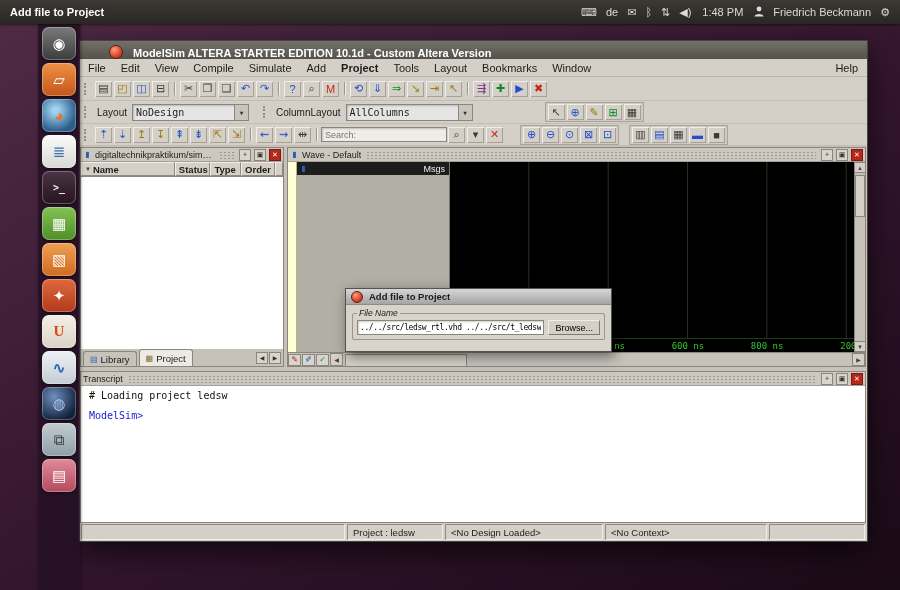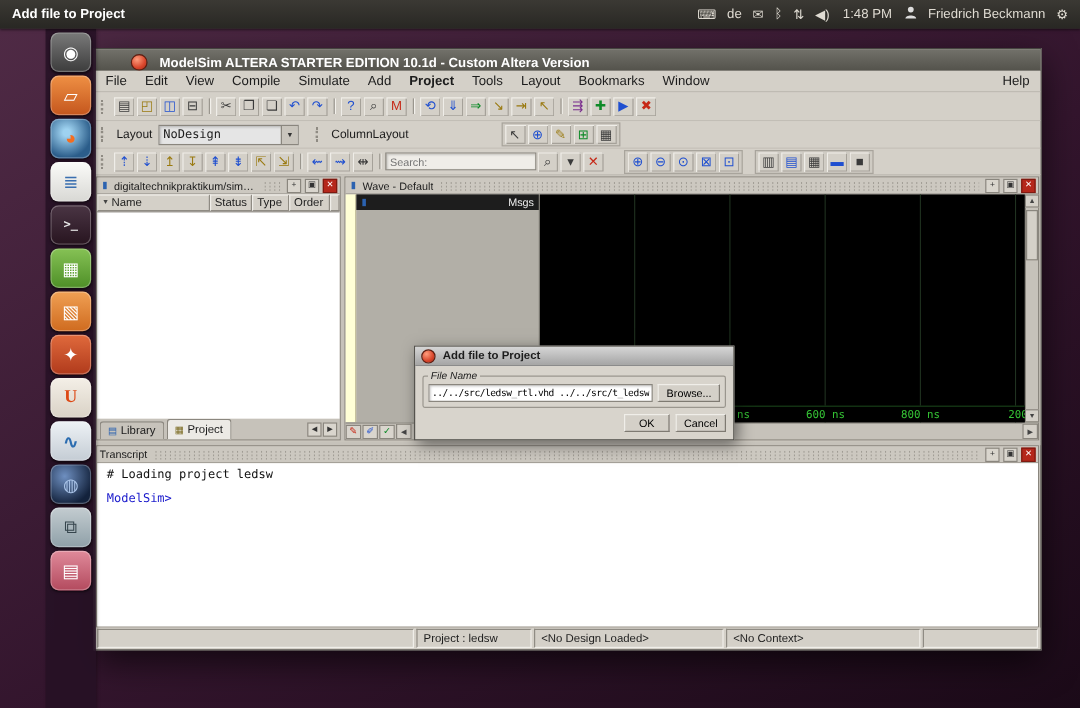--- a/index.html
+++ b/index.html
@@ -78,21 +78,21 @@
     padding:0 2px;gap:3px;border-bottom:1px solid #a5a199;white-space:nowrap;overflow:hidden;}
   .panel-h .ptitle{overflow:hidden;text-overflow:ellipsis;max-width:60%;}
   .panel-h .dots{flex:1;height:8px;background-image:radial-gradient(#9b978f .8px,transparent .9px);
     background-size:4px 3px;margin:0 2px;}
   .pbtn{width:10px;height:10px;flex:none;font-size:7px;line-height:1;display:flex;align-items:center;justify-content:center;
     border:1px solid #8a867e;background:#d9d5cd;color:#333;cursor:default;}
   .pbtn.close{color:#fff;background:#b5271b;border-color:#7e1a11;}
   .picon{width:9px;height:9px;flex:none;display:flex;align-items:center;justify-content:center;font-size:8px;color:#2b62b0;}
   .colhdr{height:14px;flex:none;display:flex;font-size:9.5px;background:var(--panel,#d4d0c8);}
   .colhdr .cell{border:1px solid;border-color:#f0eee9 #8f8b83 #8f8b83 #f0eee9;padding:1px 3px;display:flex;
-    align-items:center;gap:2px;overflow:hidden;white-space:nowrap;}
+    align-items:center;gap:2px;overflow:hidden;white-space:nowrap;font-weight:bold;}
   .c-name{width:106px;}.c-status{width:34px;}.c-type{width:28px;}.c-order{width:32px;}.c-fill{flex:1;}
   .sortmark{font-size:6px;color:#444;}
   .listarea{flex:1;background:#fff;border-top:1px solid #8a867e;}
   .tabsrow{height:17px;flex:none;display:flex;align-items:flex-end;gap:2px;padding:0 2px;background:#c6c2ba;}
   .tab{height:14px;display:flex;align-items:center;gap:3px;font-size:9.5px;padding:0 6px;background:#c7c3bb;
     border:1px solid #8a867e;border-bottom:none;border-radius:3px 3px 0 0;cursor:default;}
   .tab.active{background:#eceae5;height:16px;}
   .tabicon{font-size:8px;color:#2b62b0;}
   .tab.active .tabicon{color:#7a6a20;}
   .tabarrows{margin-left:auto;display:flex;gap:1px;padding-bottom:2px;}
@@ -282,20 +282,24 @@
 
     <div class="toolbar tb2">
       <span class="grip"></span>
       <span class="lbl">Layout</span>
       <div class="combo" style="width:112px;">
         <span>NoDesign</span>
         <span class="arrow">▼</span>
       </div>
       <span class="grip" style="margin-left:14px;"></span>
       <span class="lbl">ColumnLayout</span>
+      <div class="combo" style="width:122px;">
+        <span>AllColumns</span>
+        <span class="arrow">▼</span>
+      </div>
       <div class="tbgroup" style="margin-left:72px;">
         <span class="ti">↖</span>
         <span class="ti blu">⊕</span>
         <span class="ti yel">✎</span>
         <span class="ti grn">⊞</span>
         <span class="ti">▦</span>
       </div>
     </div>
 
     <div class="toolbar tb3">
@@ -450,20 +454,16 @@
       <span>Add file to Project</span>
     </div>
     <div class="dlg-body">
       <fieldset>
         <legend>File Name</legend>
         <div class="fn-row">
           <input class="text-input" value="../../src/ledsw_rtl.vhd ../../src/t_ledsw.vhd" style="">
           <button class="btn">Browse...</button>
         </div>
       </fieldset>
-      <div class="dlg-actions">
-        <button class="btn">OK</button>
-        <button class="btn">Cancel</button>
-      </div>
     </div>
   </div>
 
 </div>
 
 </body></html>

